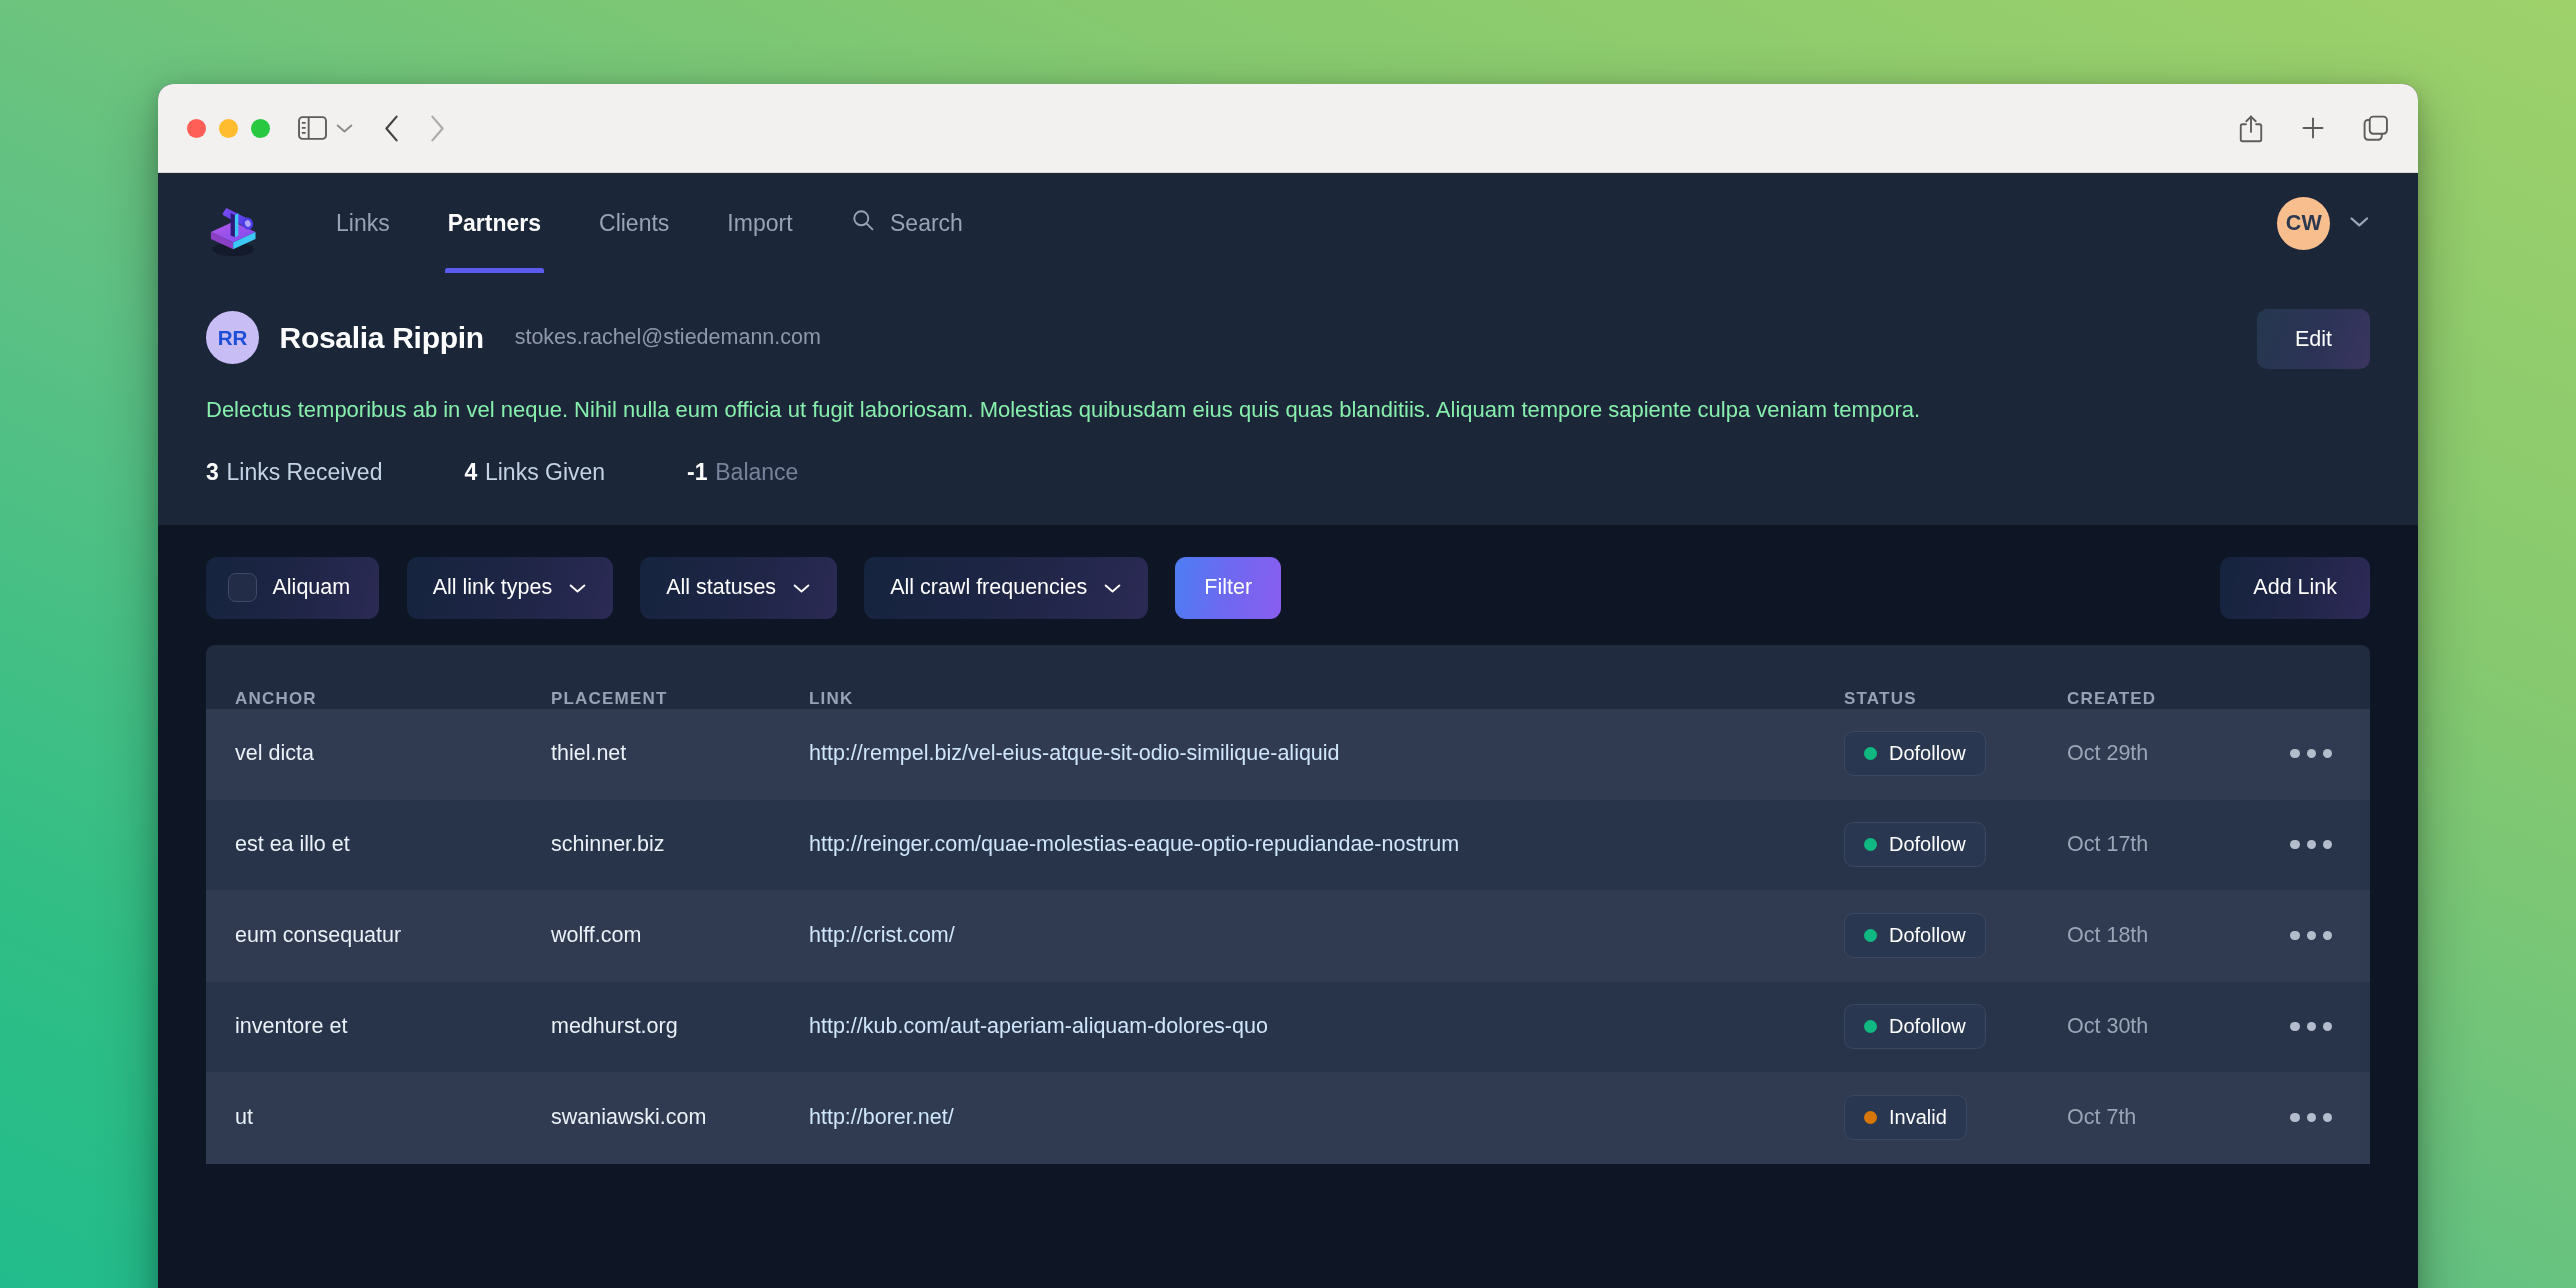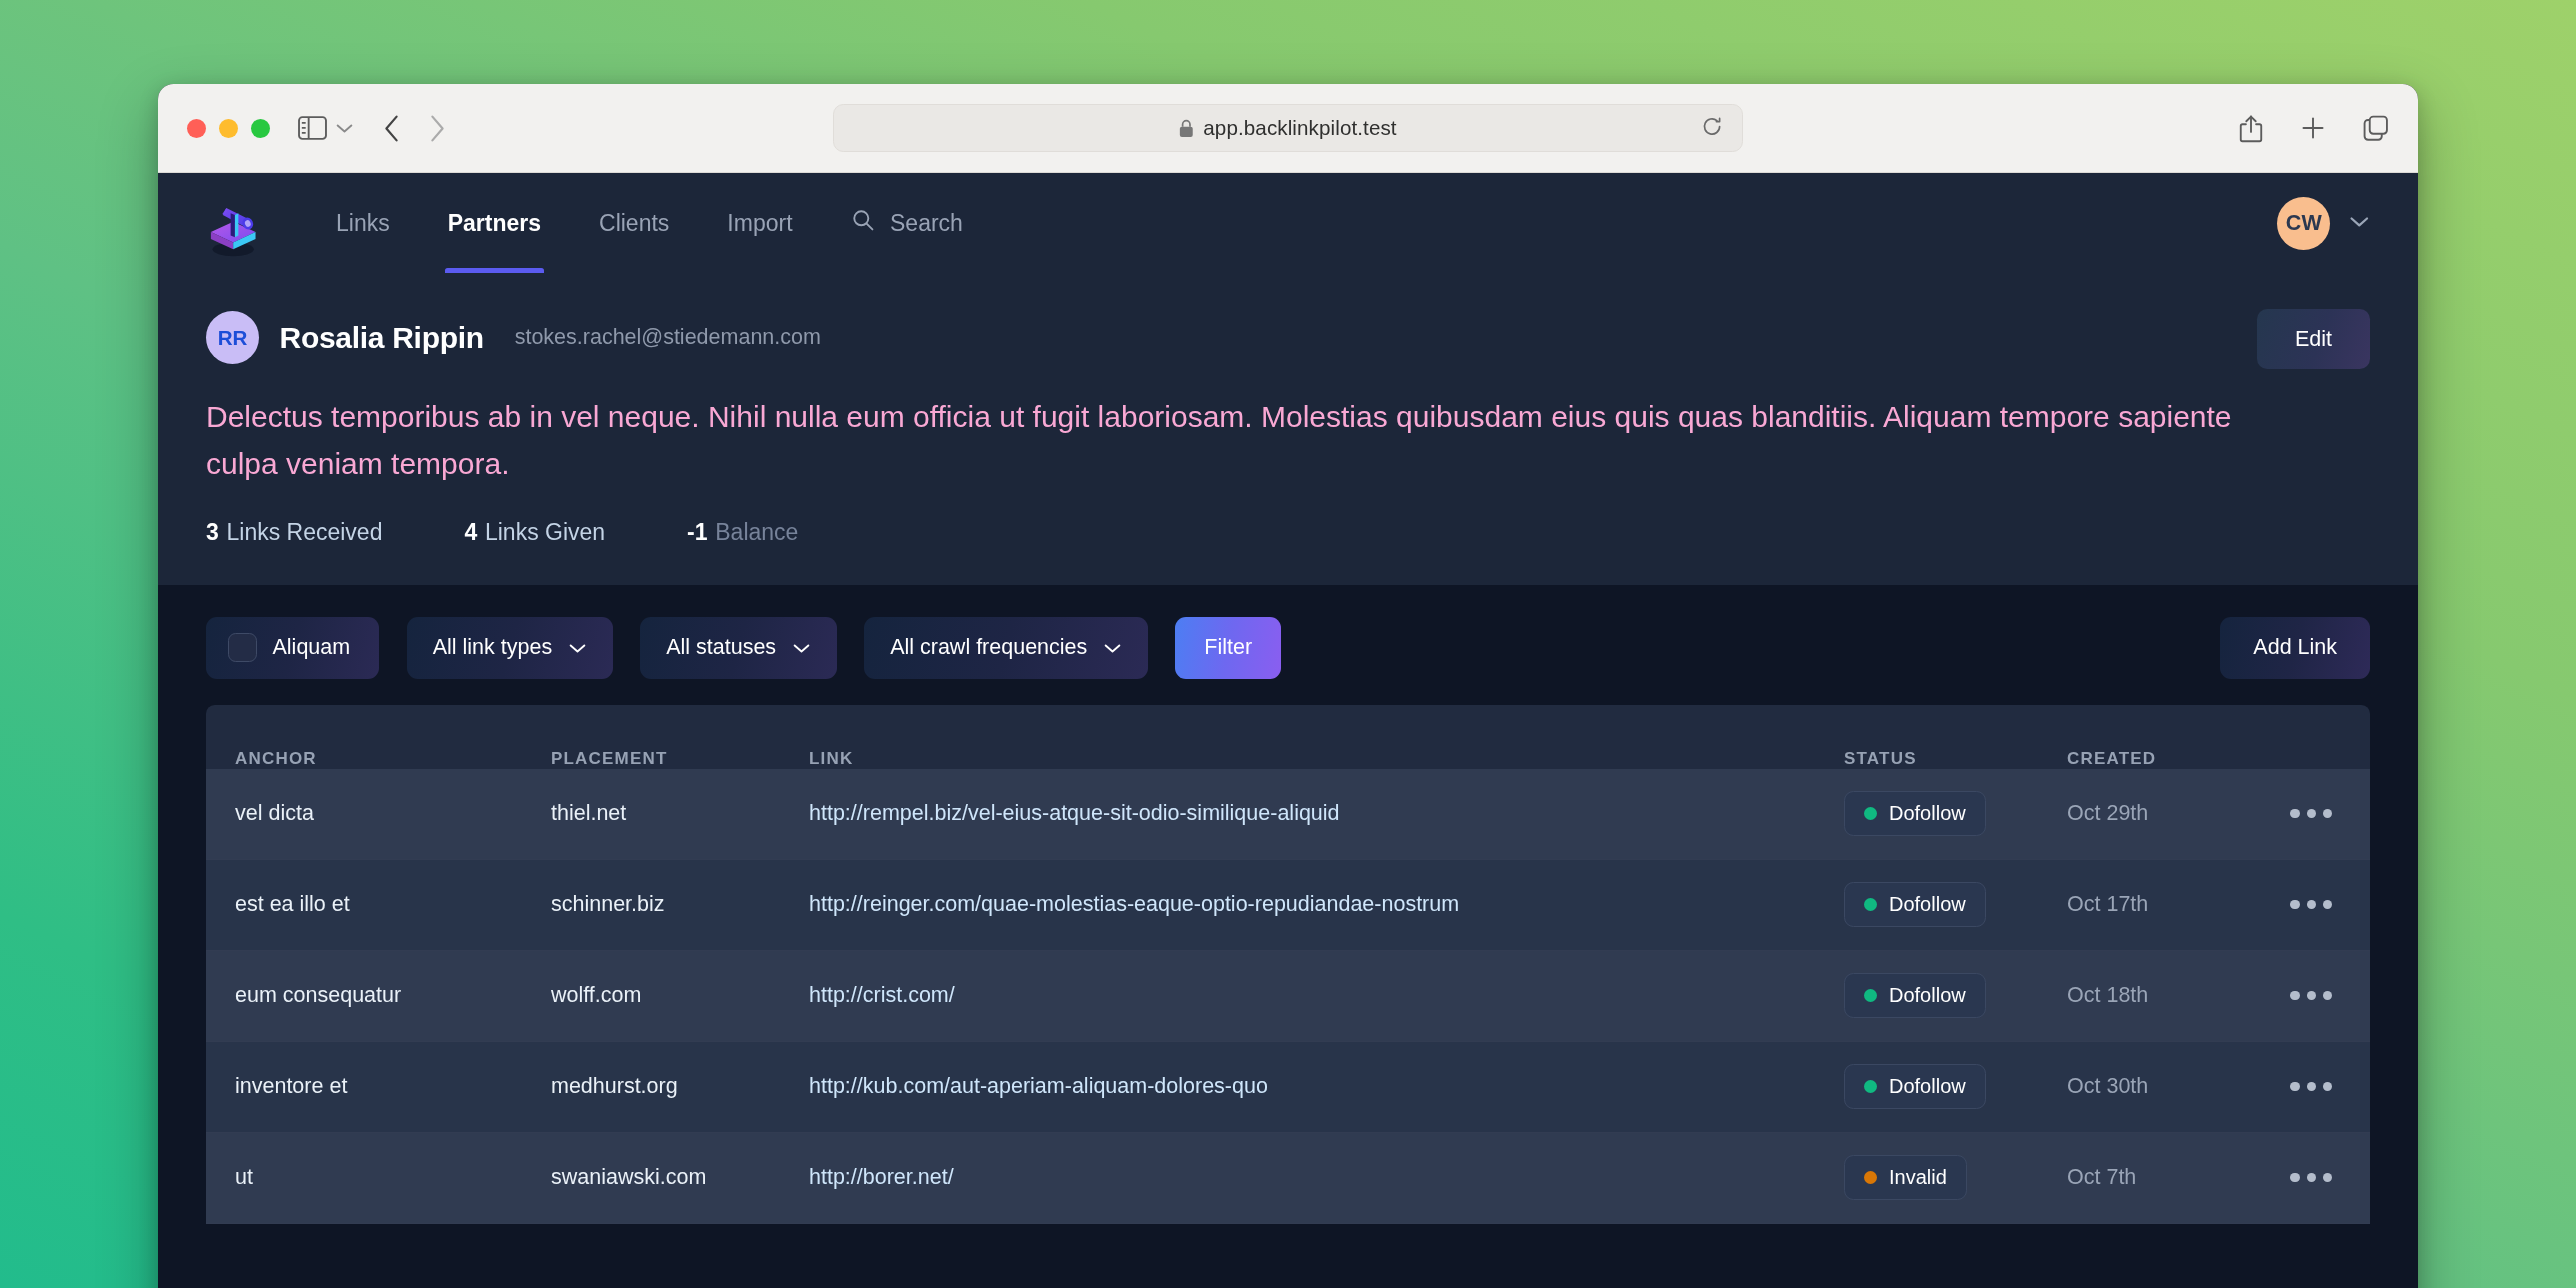--- a/index.html
+++ b/index.html
@@ -177,23 +177,23 @@
     background: linear-gradient(110deg, #25374F 0%, #2C3356 55%, #3A3560 100%);
     color: #FFFFFF;
     font-size: 21.5px;
     display: flex; align-items: center; justify-content: center;
     border: none;
     cursor: pointer;
     font-family: "Liberation Sans", sans-serif;
   }
   .profile-desc {
     margin-top: 29px;
-    font-size: 30px;
+    font-size: 22px;
     line-height: 1.58;
-    color: #f9a8d4;
+    color: #86efac;
     max-width: 2087px;
   }
   .profile-stats {
     margin-top: 31px;
     display: flex;
     align-items: baseline;
     gap: 82px;
   }
   .stat { font-size: 23px; }
   .stat .num { font-weight: 700; color: #FFFFFF; margin-right: 7.7px; }
@@ -332,35 +332,20 @@
             <polyline points="16,3 4,17 16,31"></polyline>
           </svg>
       </span>
       <span class="chrome-icon-btn">
         <svg width="17" height="29" viewBox="0 0 20 34" fill="none" stroke="#ABABAB" stroke-width="2.6" stroke-linecap="round" stroke-linejoin="round">
             <polyline points="4,3 16,17 4,31"></polyline>
           </svg>
       </span>
     </div>
 
-    <div class="url-bar">
-      <span class="lock">
-        <svg width="14.6" height="19" viewBox="0 0 17 22" fill="#777777">
-          <rect x="1" y="9" width="15" height="12" rx="2.4"></rect>
-          <path d="M4.2 9 V6.2 a4.3 4.3 0 0 1 8.6 0 V9" fill="none" stroke="#777777" stroke-width="2"></path>
-        </svg>
-      </span>
-      <span class="url-text">app.backlinkpilot.test</span>
-      <span class="url-reload">
-        <svg width="22" height="22" viewBox="0 0 26 26" fill="none" stroke="#6A6A6A" stroke-width="2" stroke-linecap="round">
-          <path d="M22 13 a9 9 0 1 1 -3.2 -6.9"></path>
-          <polyline points="22,3.4 22,7.2 18.2,7.2" stroke-linejoin="round"></polyline>
-        </svg>
-      </span>
-    </div>
 
     <div class="chrome-right">
       <span class="chrome-icon-btn">
         <svg width="26" height="29" viewBox="0 0 30 34" fill="none" stroke="#5C5C5C" stroke-width="2.2" stroke-linecap="round" stroke-linejoin="round">
           <path d="M9 12 H5 a2 2 0 0 0 -2 2 V30 a2 2 0 0 0 2 2 H25 a2 2 0 0 0 2 -2 V14 a2 2 0 0 0 -2 -2 H21"></path>
           <line x1="15" y1="3" x2="15" y2="21"></line>
           <polyline points="9.5,8.5 15,3 20.5,8.5"></polyline>
         </svg>
       </span>
       <span class="chrome-icon-btn">

